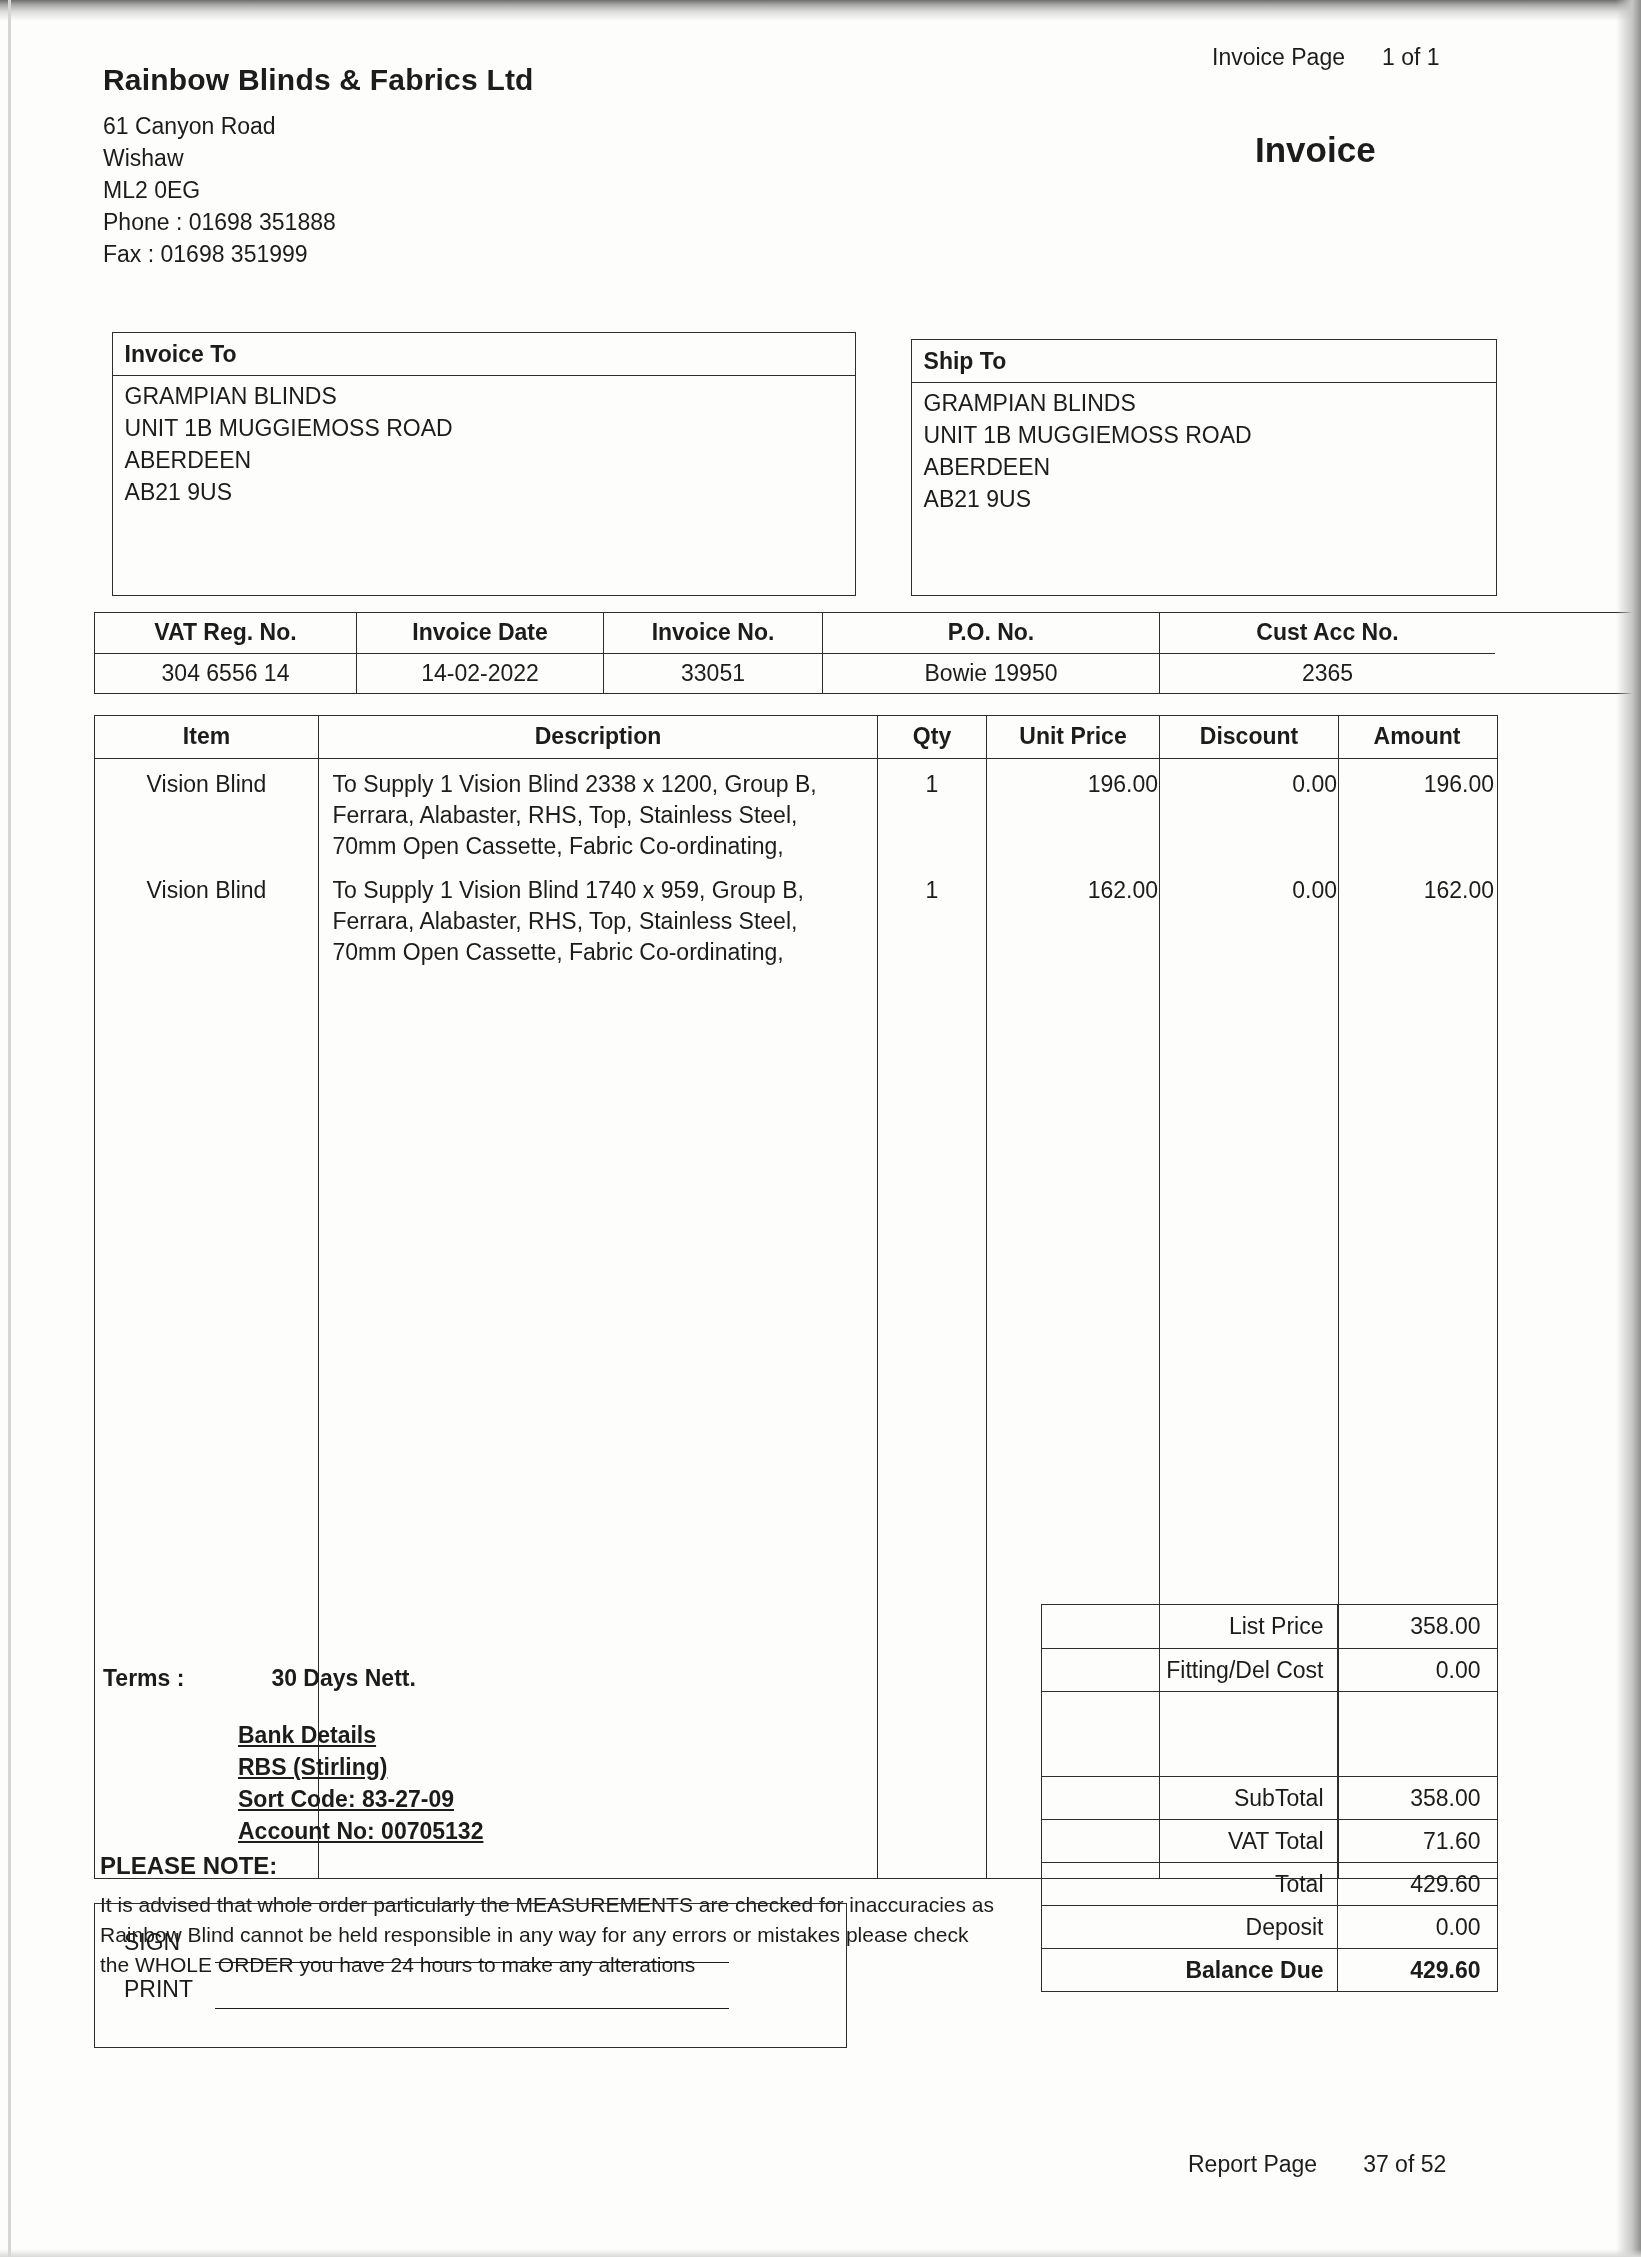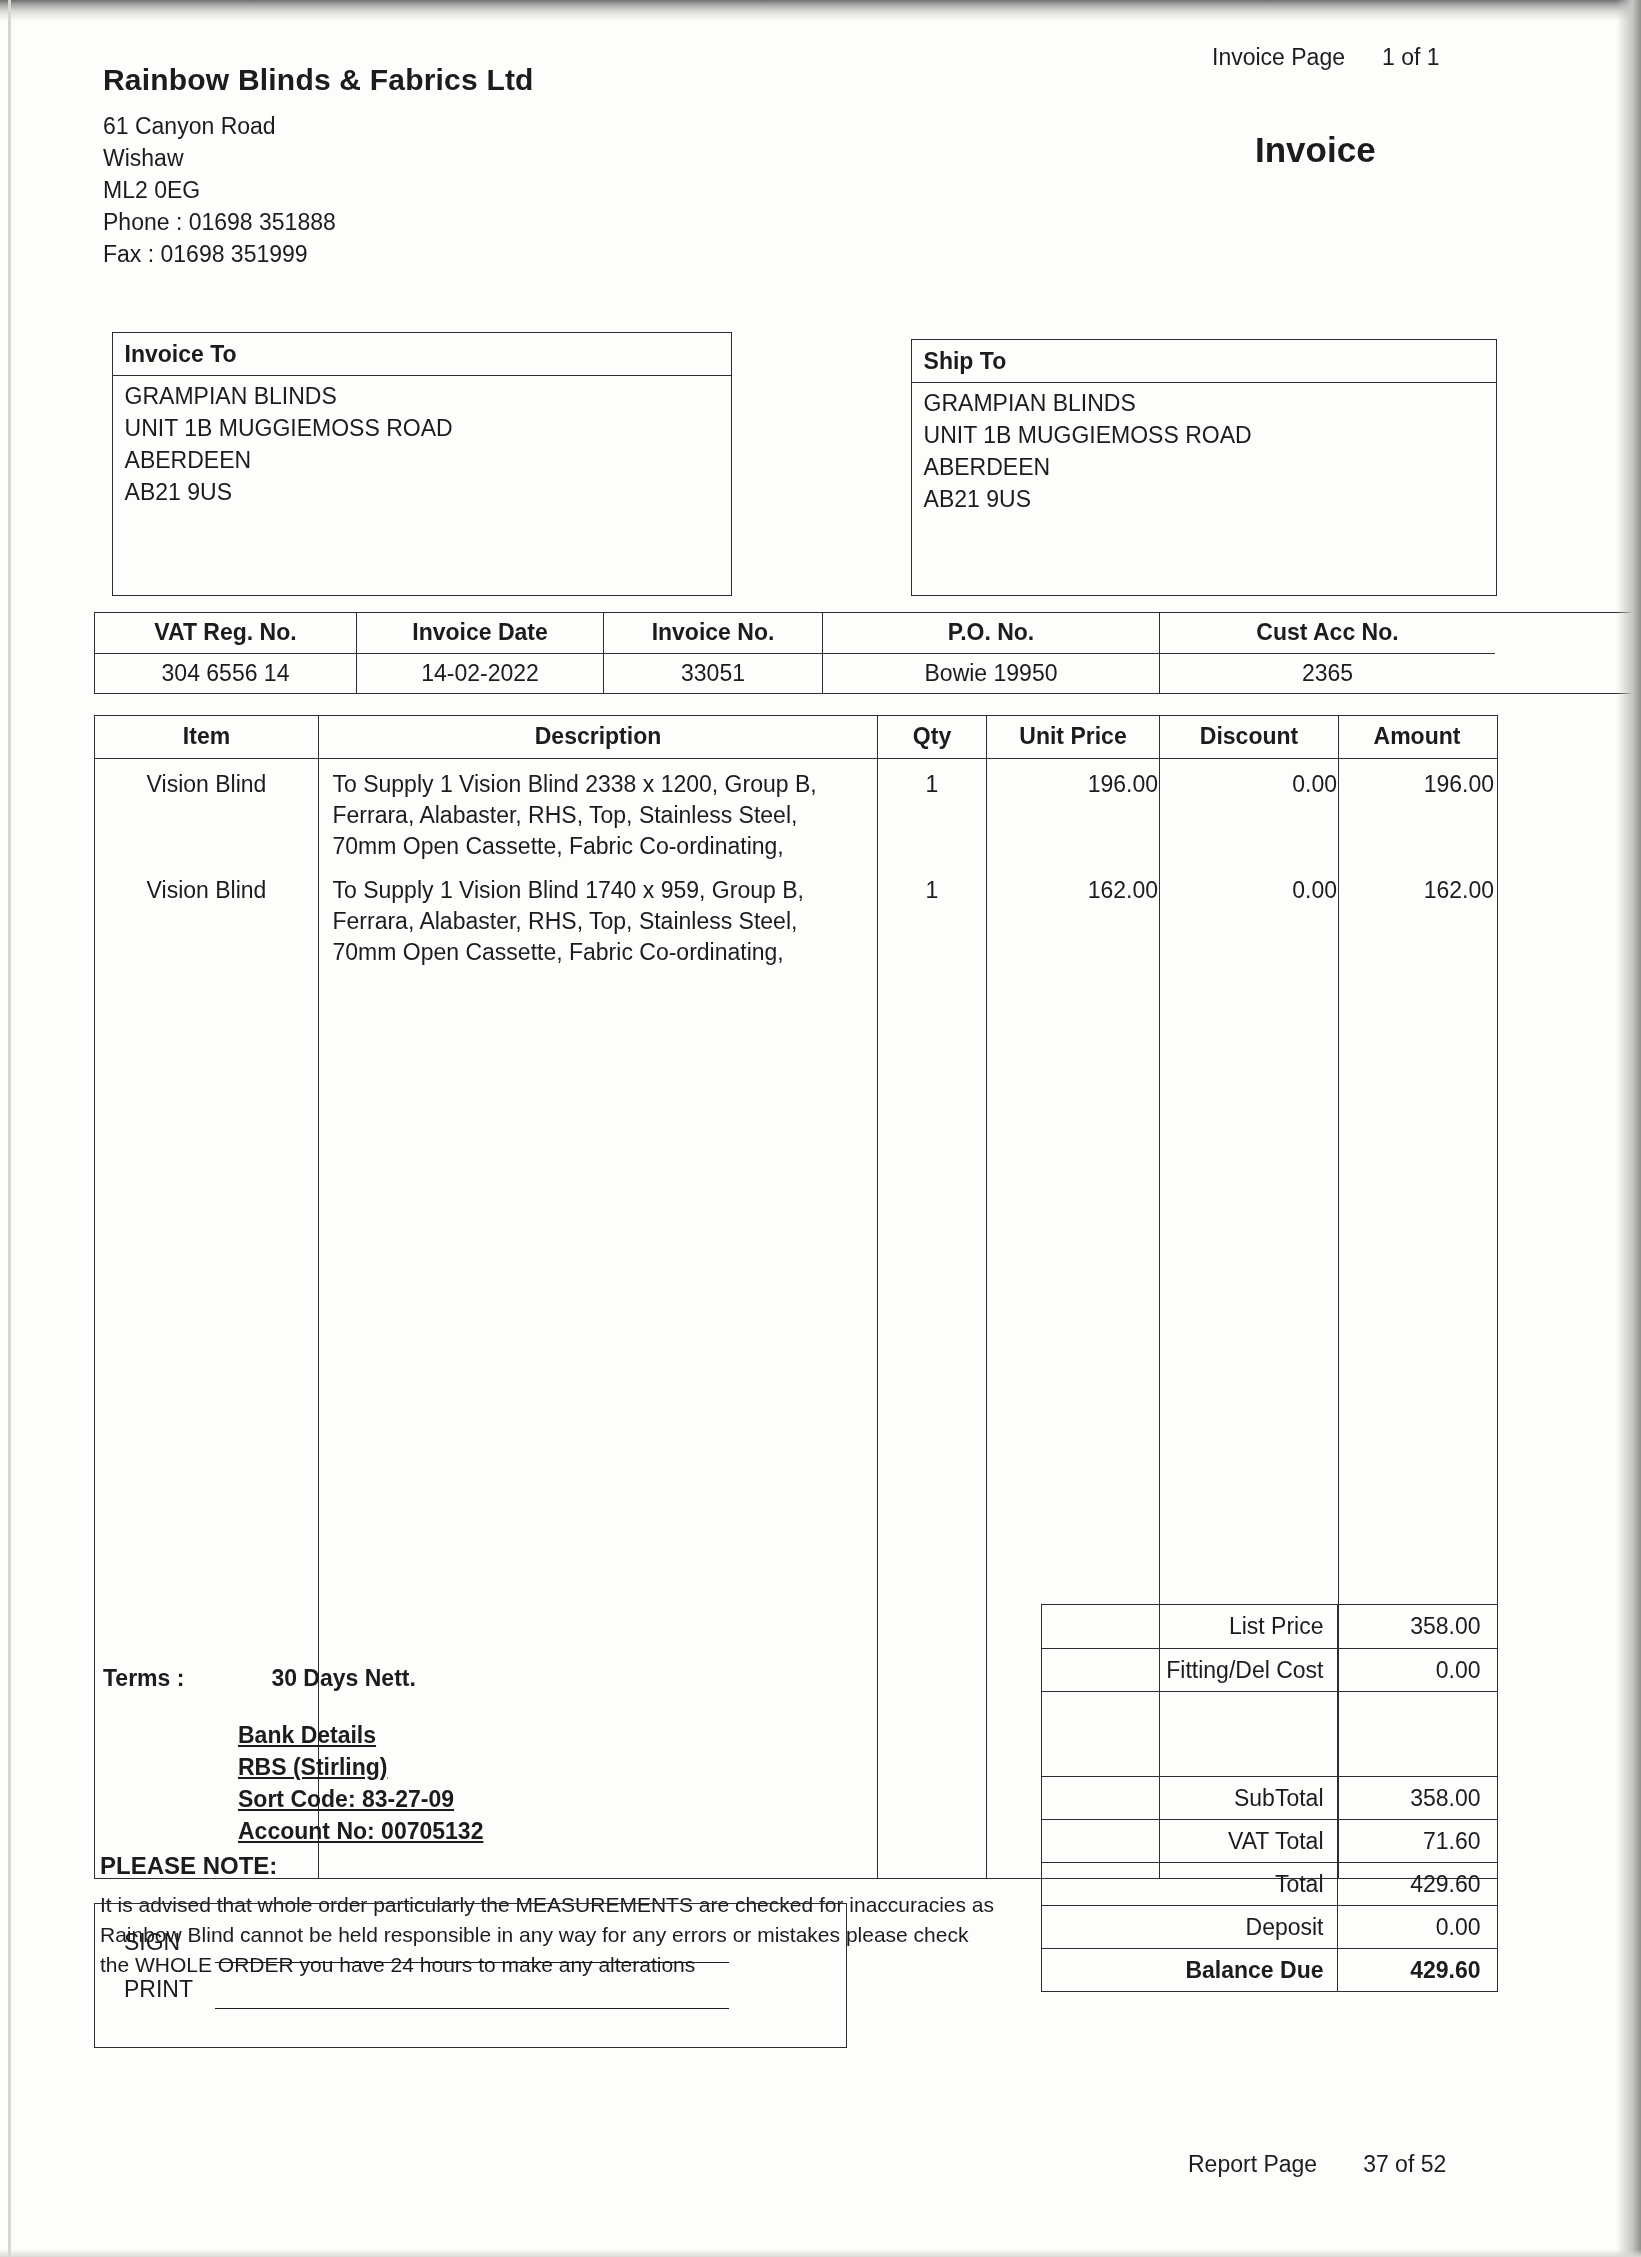--- a/index.html
+++ b/index.html
@@ -49,21 +49,21 @@
   
   .invoice-page-indicator{left:1212px;top:42px;text-align:center;}
   .invoice-page-indicator .val{margin-left:37px;}
   .company{left:103px;top:60px;}
   .company-name{font-size:30px;font-weight:bold;letter-spacing:0.2px;margin-bottom:9.7px;}
   .company-line{line-height:32px;}
   .doc-title{left:1255px;top:126px;font-size:35px;font-weight:bold;}
 
   
   .addr-box{border:1.9px solid var(--border);background:transparent;}
-  .invoice-to-box{left:112px;top:332px;width:620px;height:264px;}
+  .invoice-to-box{left:112px;top:332px;width:744px;height:264px;}
   .ship-to-box{left:911px;top:339px;width:586px;height:257px;}
   .addr-label{font-weight:bold;padding:5.8px 11.6px 4.8px 11.6px;border-bottom:1.9px solid var(--border);}
   .addr-lines{padding:3.9px 11.6px;}
   .addr-line{line-height:32px;}
 
   
   .meta-table{left:94px;top:612px;width:1582px;border:1.9px solid var(--border);}
   .meta-row{display:grid;grid-template-columns:262px 247px 219px 337px 335px;}
   .meta-cell{display:flex;align-items:center;justify-content:center;height:39px;border-right:1.9px solid var(--border);}
   .meta-cell:last-child{border-right:none;}

